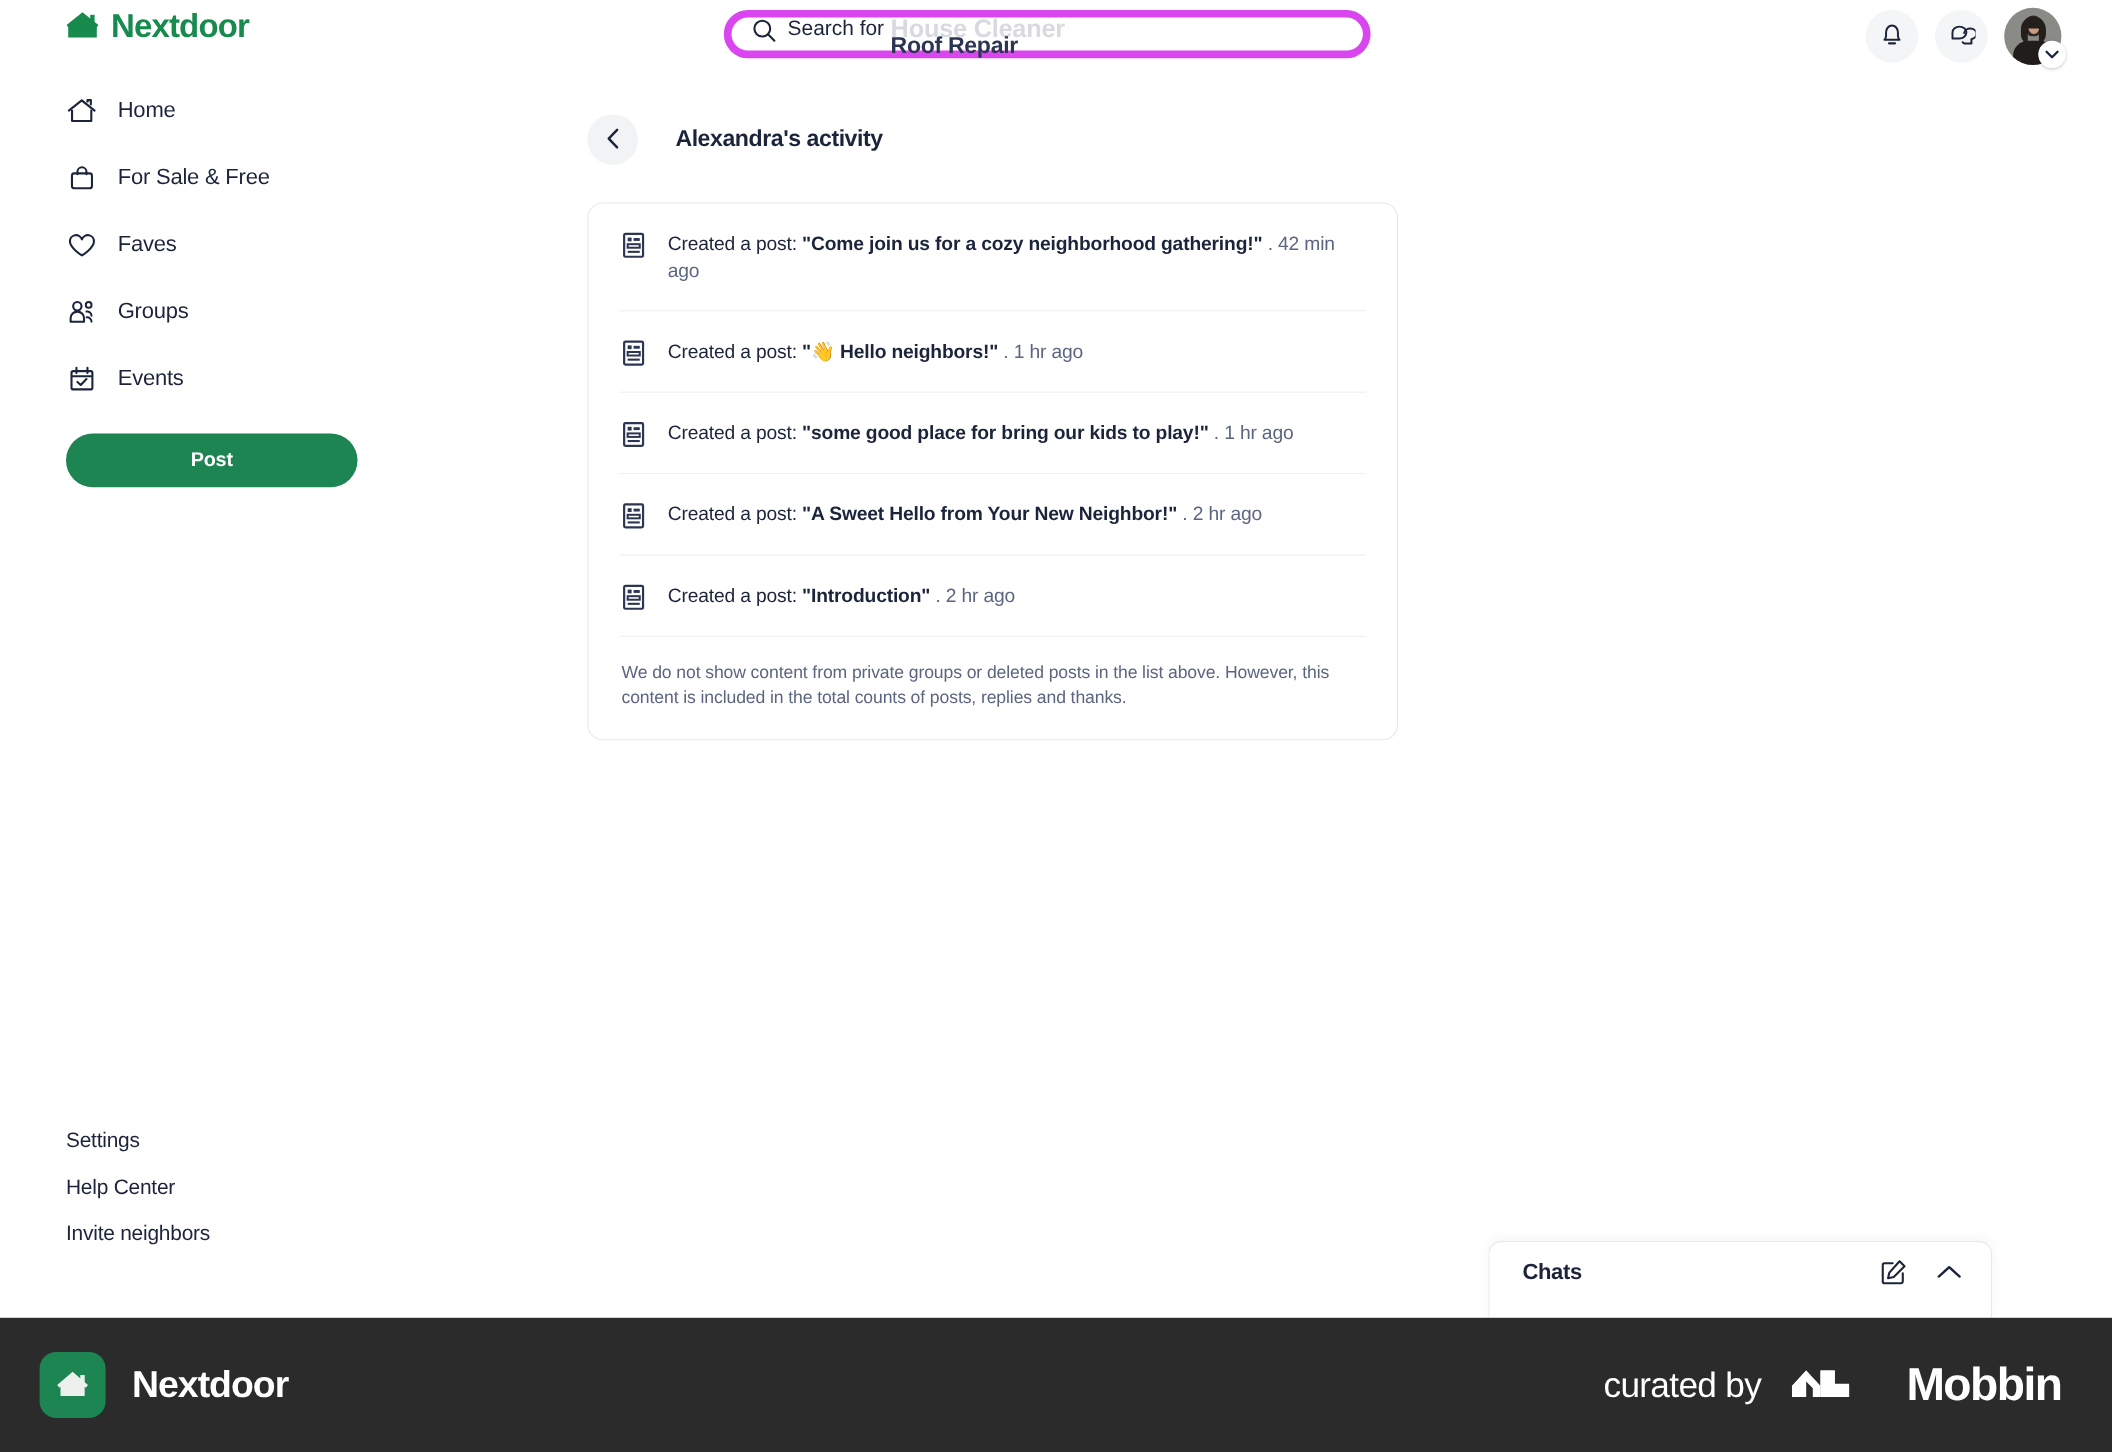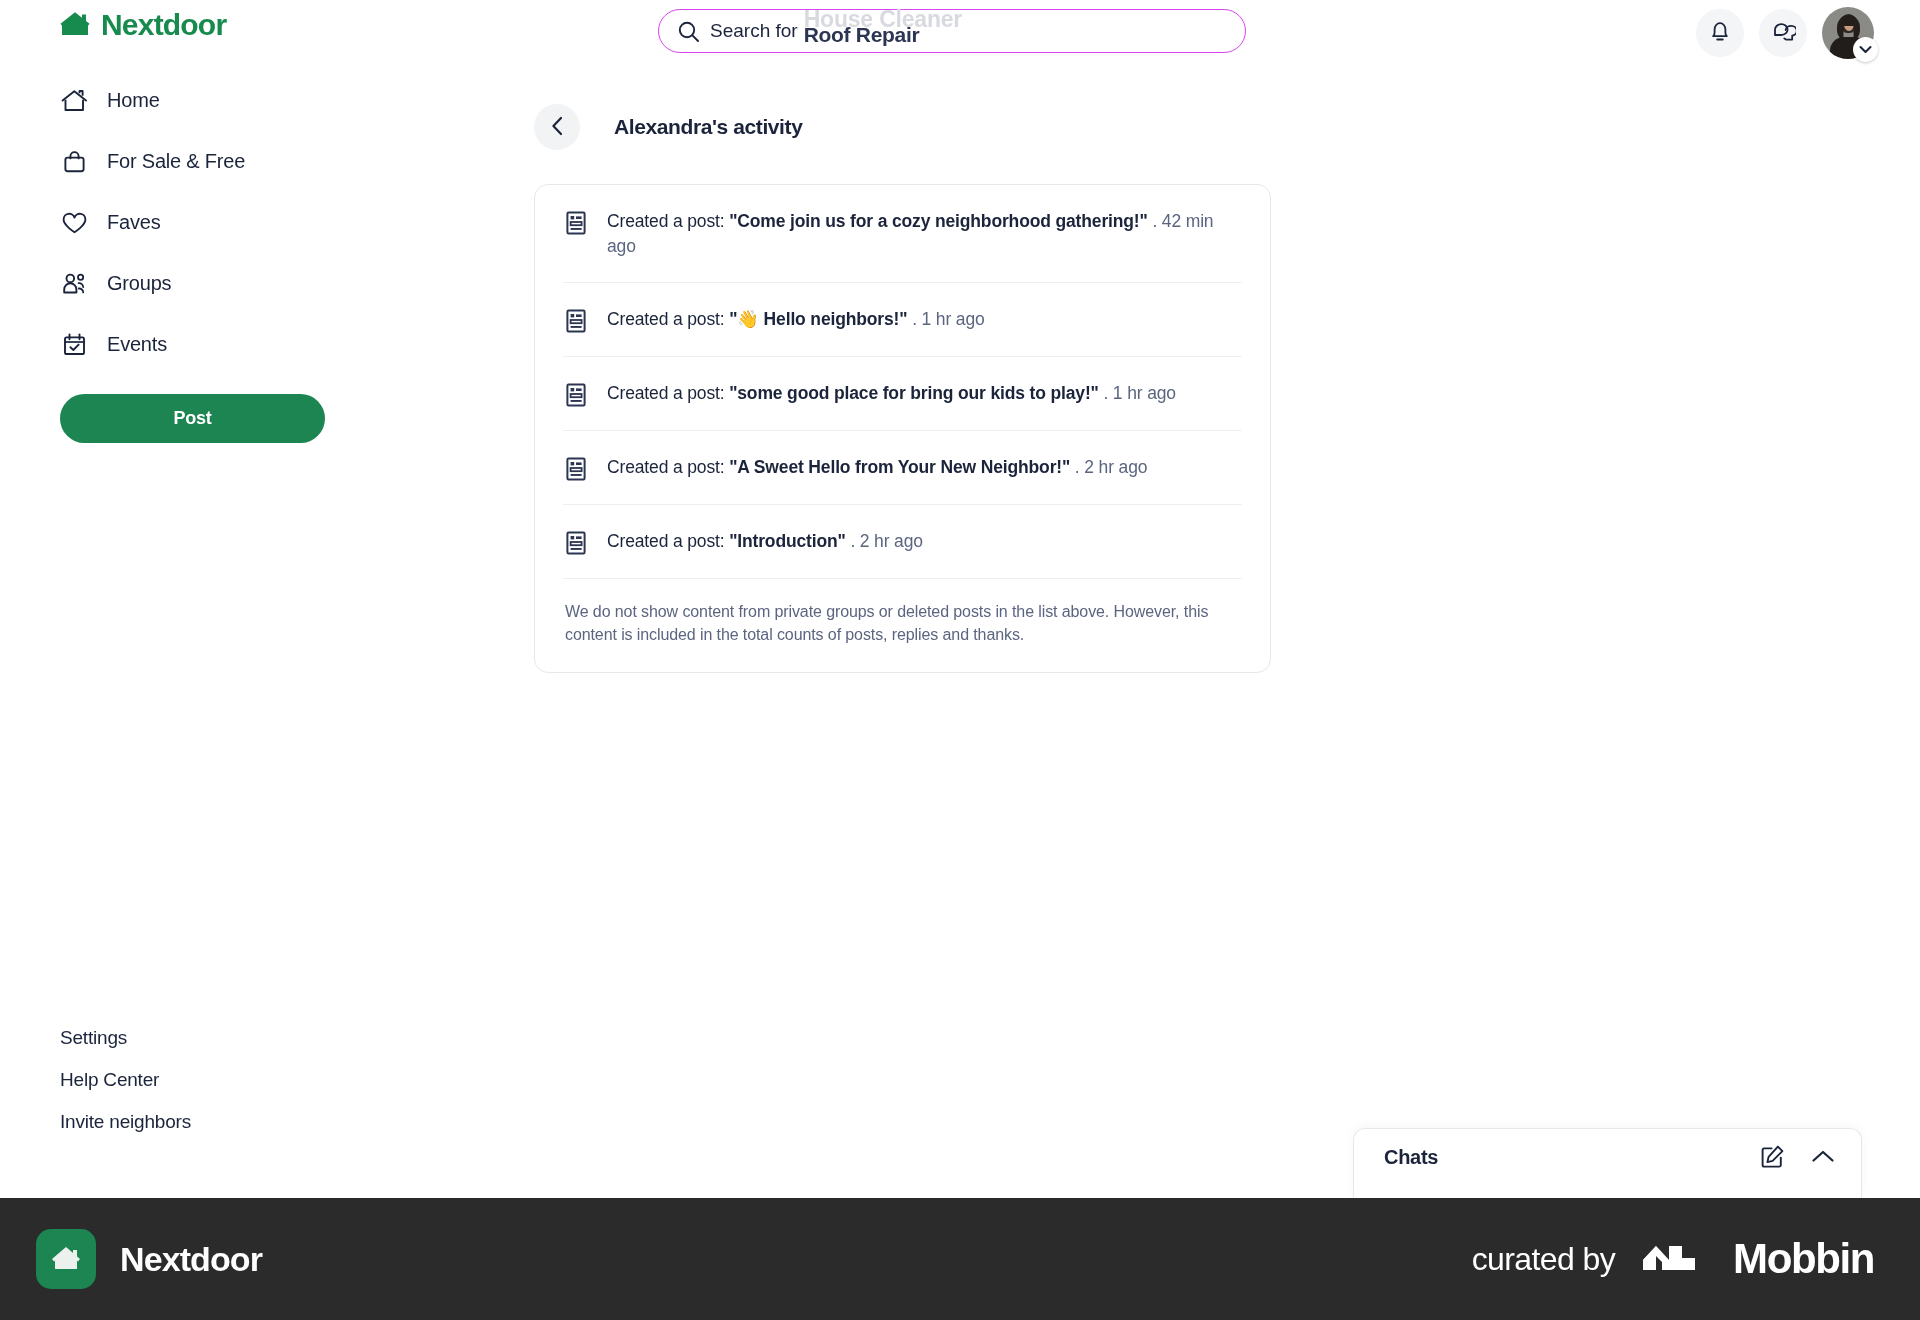--- a/index.html
+++ b/index.html
@@ -24,23 +24,23 @@
   }
   .brand-word {
     font-size: 30px; font-weight: 700; color: #178A4E;
     letter-spacing: -0.8px;
   }
 
   
   .search-wrap {
     position: absolute; left: 658px; top: 9px;
     width: 588px; height: 44px;
-    border: 1px solid #d946ef; border-radius: 24px;
+    border: 7px solid #d946ef; border-radius: 24px;
     background: #fff;
-    display: flex; align-items: center; padding-left: 18px;
+    display: flex; align-items: flex-start; padding-left: 18px;
     overflow: visible;
   }
   .search-icon { flex: 0 0 auto; margin-right: 10px; display:flex; }
   .search-prefix {
     font-size: 19px; color: #1B243B; white-space: nowrap;
   }
   .search-rotator {
     position: relative; margin-left: 6px; height: 44px; flex: 1;
   }
   .rot-ghost {
@@ -151,21 +151,21 @@
   .activity-text .a-time { color: #5B6580; font-weight: 400; }
   .disclaimer {
     padding: 21px 2px 26px 2px;
     font-size: 16px; line-height: 1.45; color: #5B6580;
     letter-spacing: -0.1px;
   }
 
   
   .chats-panel {
     position: absolute; left: 1353px; top: 1128px;
-    width: 509px; height: 70px;
+    width: 458px; height: 70px;
     background: #fff;
     border: 1px solid #E6E8EC;
     border-bottom: none;
     border-radius: 12px 12px 0 0;
     display: flex; align-items: center;
     padding: 0 26px 12px 30px;
     box-shadow: 0 -2px 10px rgba(0,0,0,.04);
   }
   .chats-title { font-size: 20px; font-weight: 700; letter-spacing: -0.3px; flex: 1; }
   .chats-actions { display: flex; align-items: center; gap: 26px; }
@@ -179,21 +179,21 @@
     padding: 0 46px 0 36px;
   }
   .mb-left { display: flex; align-items: center; gap: 24px; }
   .mb-appicon {
     width: 60px; height: 60px; border-radius: 15px; background: #1C8551;
     display: flex; align-items: center; justify-content: center;
   }
   .mb-appname { font-size: 34px; font-weight: 700; color: #fff; letter-spacing: -0.9px; }
   .mb-right { display: flex; align-items: center; gap: 28px; }
   .mb-curated { font-size: 32px; color: #fff; letter-spacing: -0.6px; }
-  .mb-mobbin { font-size: 42px; font-weight: 700; color: #fff; letter-spacing: -1.4px; }
+  .mb-mobbin { font-size: 42px; font-weight: 700; color: #fff; letter-spacing: -1.4px; margin-left: 14px; }
 </style>
 </head>
 <body>
 
 <div id="app">
 
   <header class="topbar">
 
     <a class="brand" href="#">
       <span>

